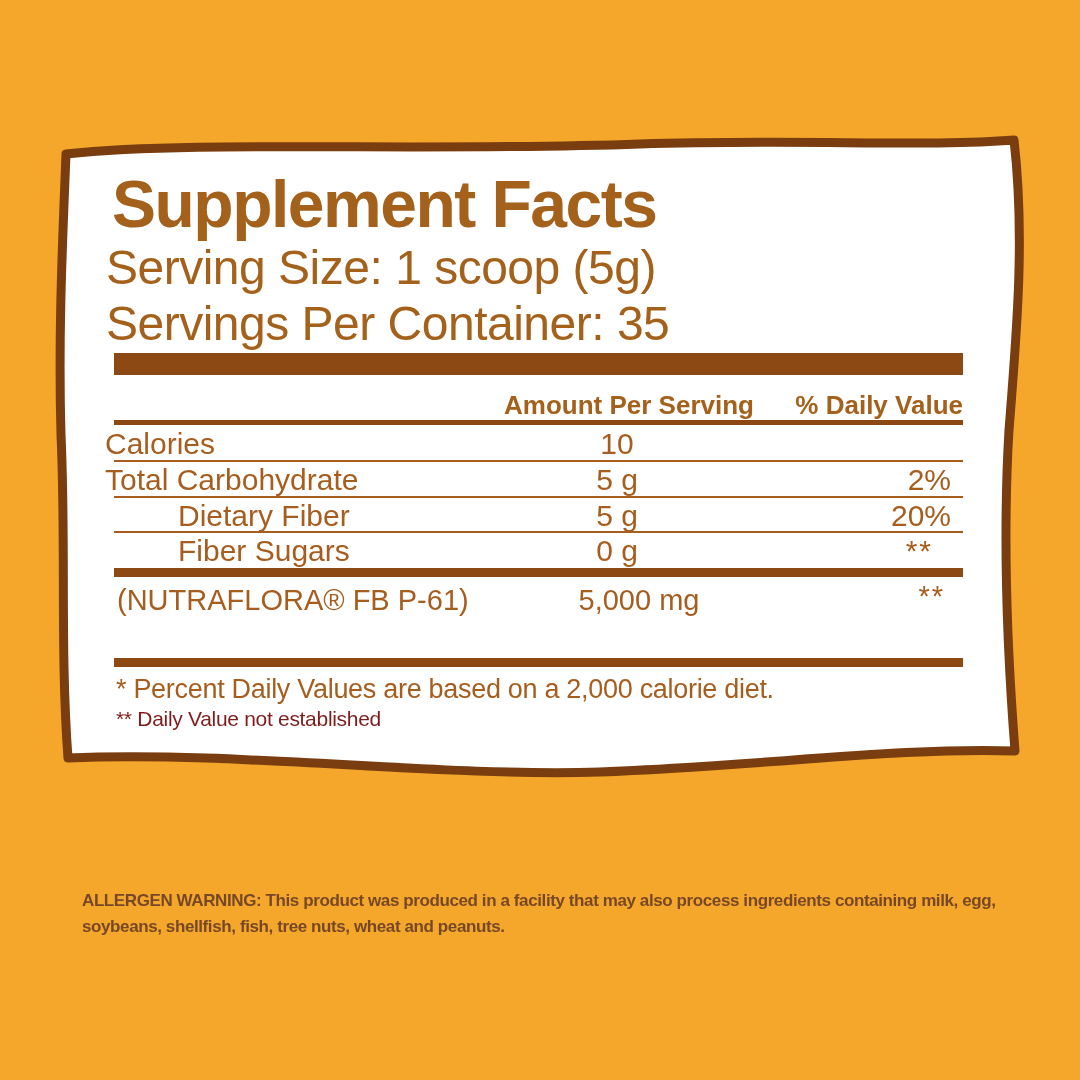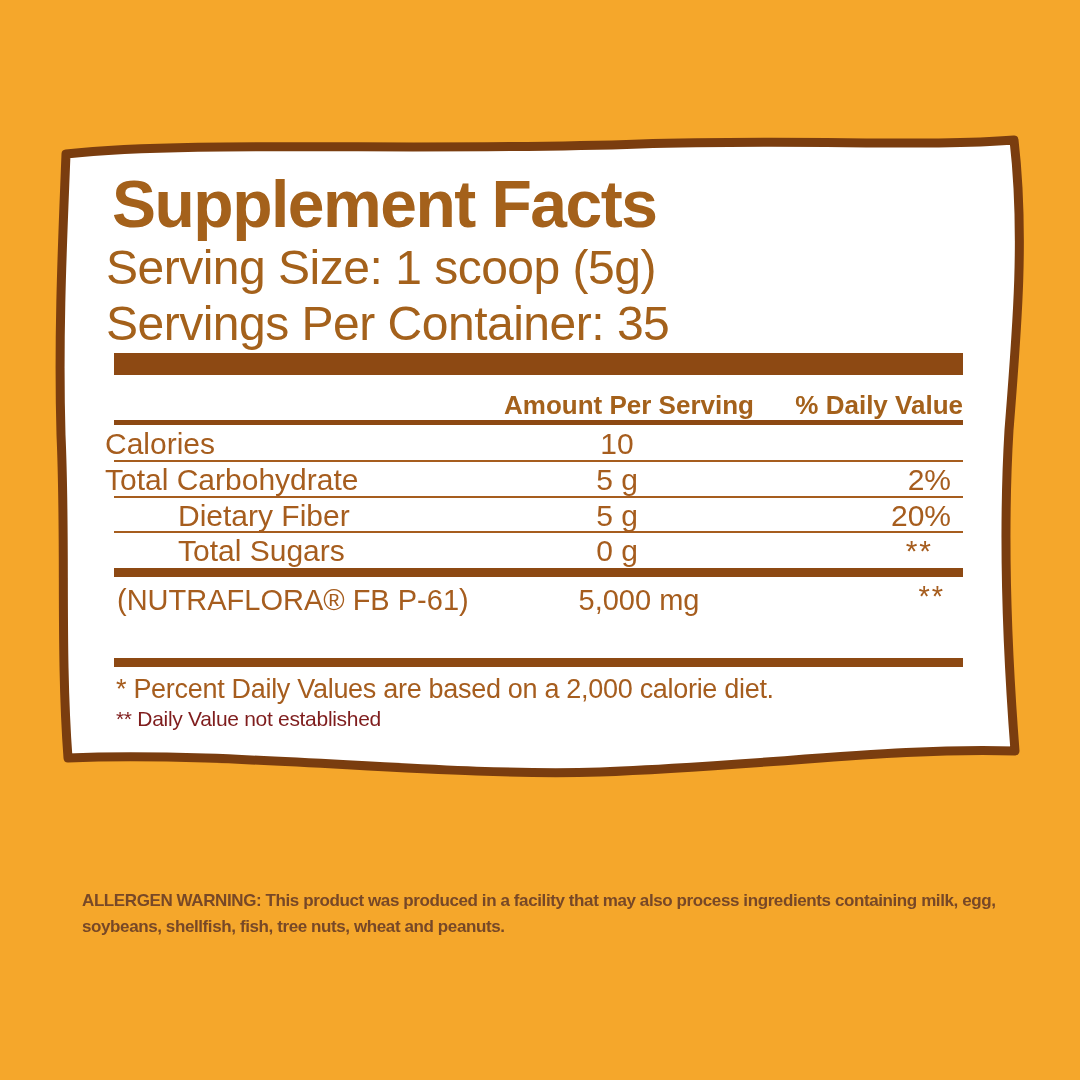--- a/index.html
+++ b/index.html
@@ -135,21 +135,21 @@
     <div class="rule-thin rt1"></div>
 
     <div class="trow r2 indent">
       <span class="lbl">Dietary Fiber</span>
       <span class="amt">5 g</span>
       <span class="dv">20%</span>
     </div>
     <div class="rule-thin rt2"></div>
 
     <div class="trow r3 indent">
-      <span class="lbl">Total Sugars</span>
+      <span class="lbl">Fiber Sugars</span>
       <span class="amt">0 g</span>
       <span class="dv ast">**</span>
     </div>
 
     <div class="bar bar-mid"></div>
 
     <div class="ingredient">
       <div class="lines">
         <div>(NUTRAFLORA® FB P-61)</div>
       </div>

